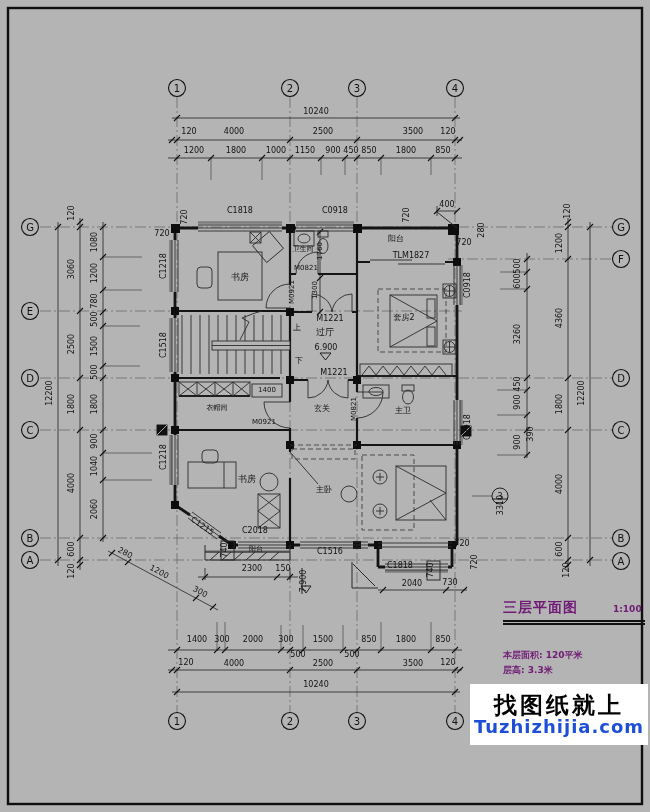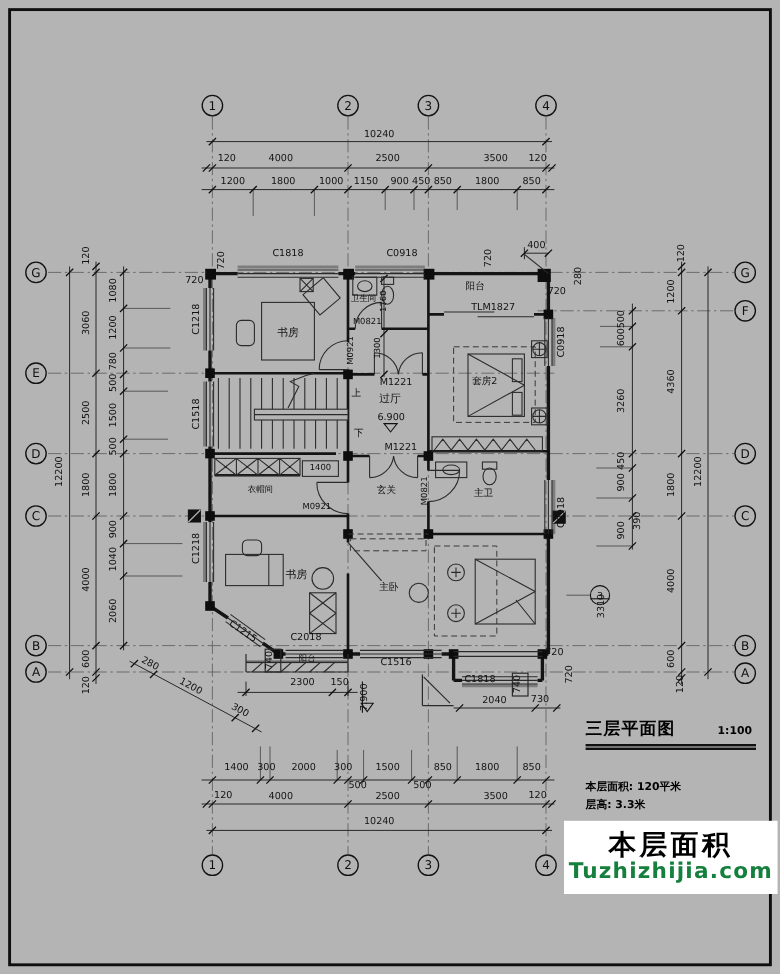--- a/index.html
+++ b/index.html
@@ -1,30 +1,30 @@
 <!DOCTYPE html>
 <html><head>
 <meta charset="utf-8">
 <style>
   html,body{margin:0;padding:0;background:#b4b4b4;}
   body{width:650px;height:812px;overflow:hidden;position:relative;
        font-family:"DejaVu Sans",sans-serif;}
   #page{position:absolute;left:0;top:0;width:650px;height:812px;background:#b4b4b4;}
   #plan-svg{position:absolute;left:0;top:0;}
   #plan-svg text{fill:#111;}
-  .titleblock{position:absolute;left:488px;top:599px;width:142px;color:#000000;z-index:3;}
+  .titleblock{position:absolute;left:503px;top:599px;width:142px;color:#701a75;z-index:3;}
   .tb-row1{display:flex;align-items:baseline;gap:7px;border-bottom:5px double #111;padding-bottom:3px;}
   .tb-title{font-size:14px;font-weight:700;letter-spacing:1px;}
   .tb-scale{font-size:9px;font-weight:700;margin-left:28px;}
   .tb-line{font-size:9px;font-weight:700;margin-top:24px;white-space:nowrap;}
   .tb-line2{font-size:9px;font-weight:700;margin-top:2px;white-space:nowrap;}
   .watermark{position:absolute;left:470px;top:684px;width:178px;height:61px;background:#ffffff;
              z-index:4;text-align:center;display:flex;flex-direction:column;justify-content:center;}
   .wm1{font-size:23px;font-weight:800;color:#000;letter-spacing:3px;line-height:1.05;}
-  .wm2{font-size:18px;font-weight:800;color:#15803d;letter-spacing:1px;line-height:1.1;}
+  .wm2{font-size:18px;font-weight:800;color:#1d4ed8;letter-spacing:1px;line-height:1.1;}
 </style>
 </head>
 <body>
 
 <div id="page">
 
 <svg id="plan-svg" width="650" height="812" viewBox="0 0 650 812">
 
   <rect x="8" y="8" width="634" height="796" fill="none" stroke="#0f0f0f" stroke-width="2.4"></rect>
 
@@ -400,17 +400,17 @@
 <div class="titleblock">
   <div class="tb-row1">
     <span class="tb-title">三层平面图</span>
     <span class="tb-scale">1:100</span>
   </div>
   <div class="tb-line">本层面积: 120平米</div>
   <div class="tb-line2">层高: 3.3米</div>
 </div>
 
 <div class="watermark">
-  <div class="wm1">本层面积</div>
+  <div class="wm1">找图纸就上</div>
   <div class="wm2">Tuzhizhijia.com</div>
 </div>
 
 </div>
 
 </body></html>

